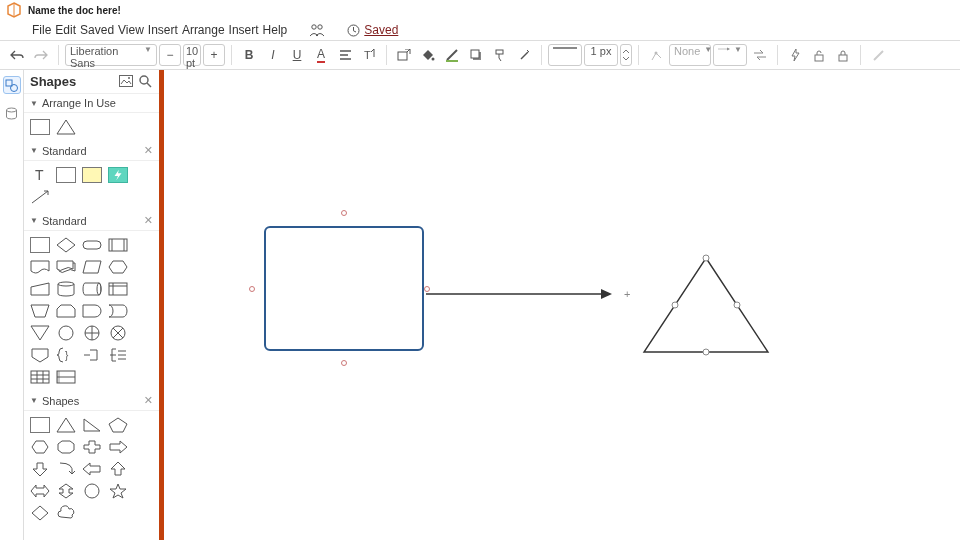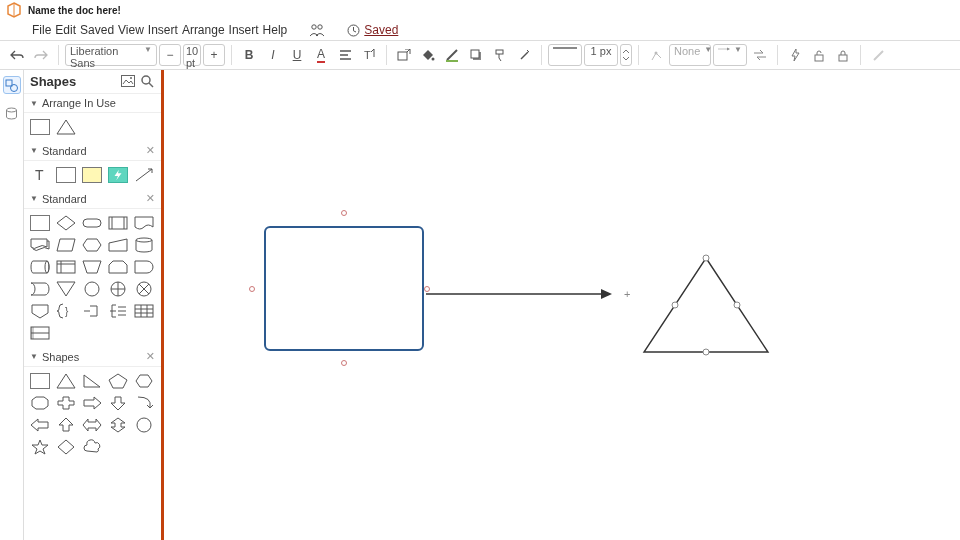--- a/index.html
+++ b/index.html
@@ -14,21 +14,21 @@
 .toolbar{display:flex;align-items:center;height:30px;border-top:1px solid #ddd;border-bottom:1px solid #ddd;padding:0 6px;gap:2px}
 .tbtn{width:22px;height:22px;border:1px solid transparent;display:flex;align-items:center;justify-content:center;border-radius:3px;color:#555;background:#fff}
 .tbtn.box{border:1px solid #ccc}
 .tsel{height:22px;border:1px solid #ccc;border-radius:3px;display:flex;padding:0 4px;background:#fff;font-size:11px;color:#555;gap:4px}
 .vdiv{width:1px;height:20px;background:#ddd;margin:0 4px}
 .caret{font-size:8px;color:#888}
 .main{display:flex;height:470px}
 .leftrail{width:24px;border-right:1px solid #ddd;display:flex;flex-direction:column;align-items:center;padding-top:6px;gap:10px}
 .railbtn{width:18px;height:18px;display:flex;align-items:center;justify-content:center}
 .railbtn.active{background:#eaf3ff;border:1px solid #9cc3ef;border-radius:3px}
-.panel{width:140px;border-right:3px solid #c2410c;overflow:hidden;display:flex;flex-direction:column}
+.panel{width:140px;border-right:5px solid #c2410c;overflow:hidden;display:flex;flex-direction:column}
 .panel-hd{display:flex;align-items:center;justify-content:space-between;padding:4px 6px;border-bottom:1px solid #eee}
 .panel-hd h3{font-size:13px;font-weight:700;color:#333}
 .panel-hd .icons{display:flex;gap:6px;color:#666}
 .phd-icon{width:14px;height:14px}
 .section-hd{display:flex;align-items:center;justify-content:space-between;padding:3px 6px;font-size:11px;color:#444;border-bottom:1px solid #eee}
 .section-hd .lbl{display:flex;align-items:center;gap:4px}
 .tri{font-size:8px;color:#666}
 .close-x{color:#999;font-size:11px}
 .grid{display:flex;flex-wrap:wrap;gap:6px;padding:6px}
 .cell{width:20px;height:16px;border:1px solid #777;display:flex;align-items:center;justify-content:center}

